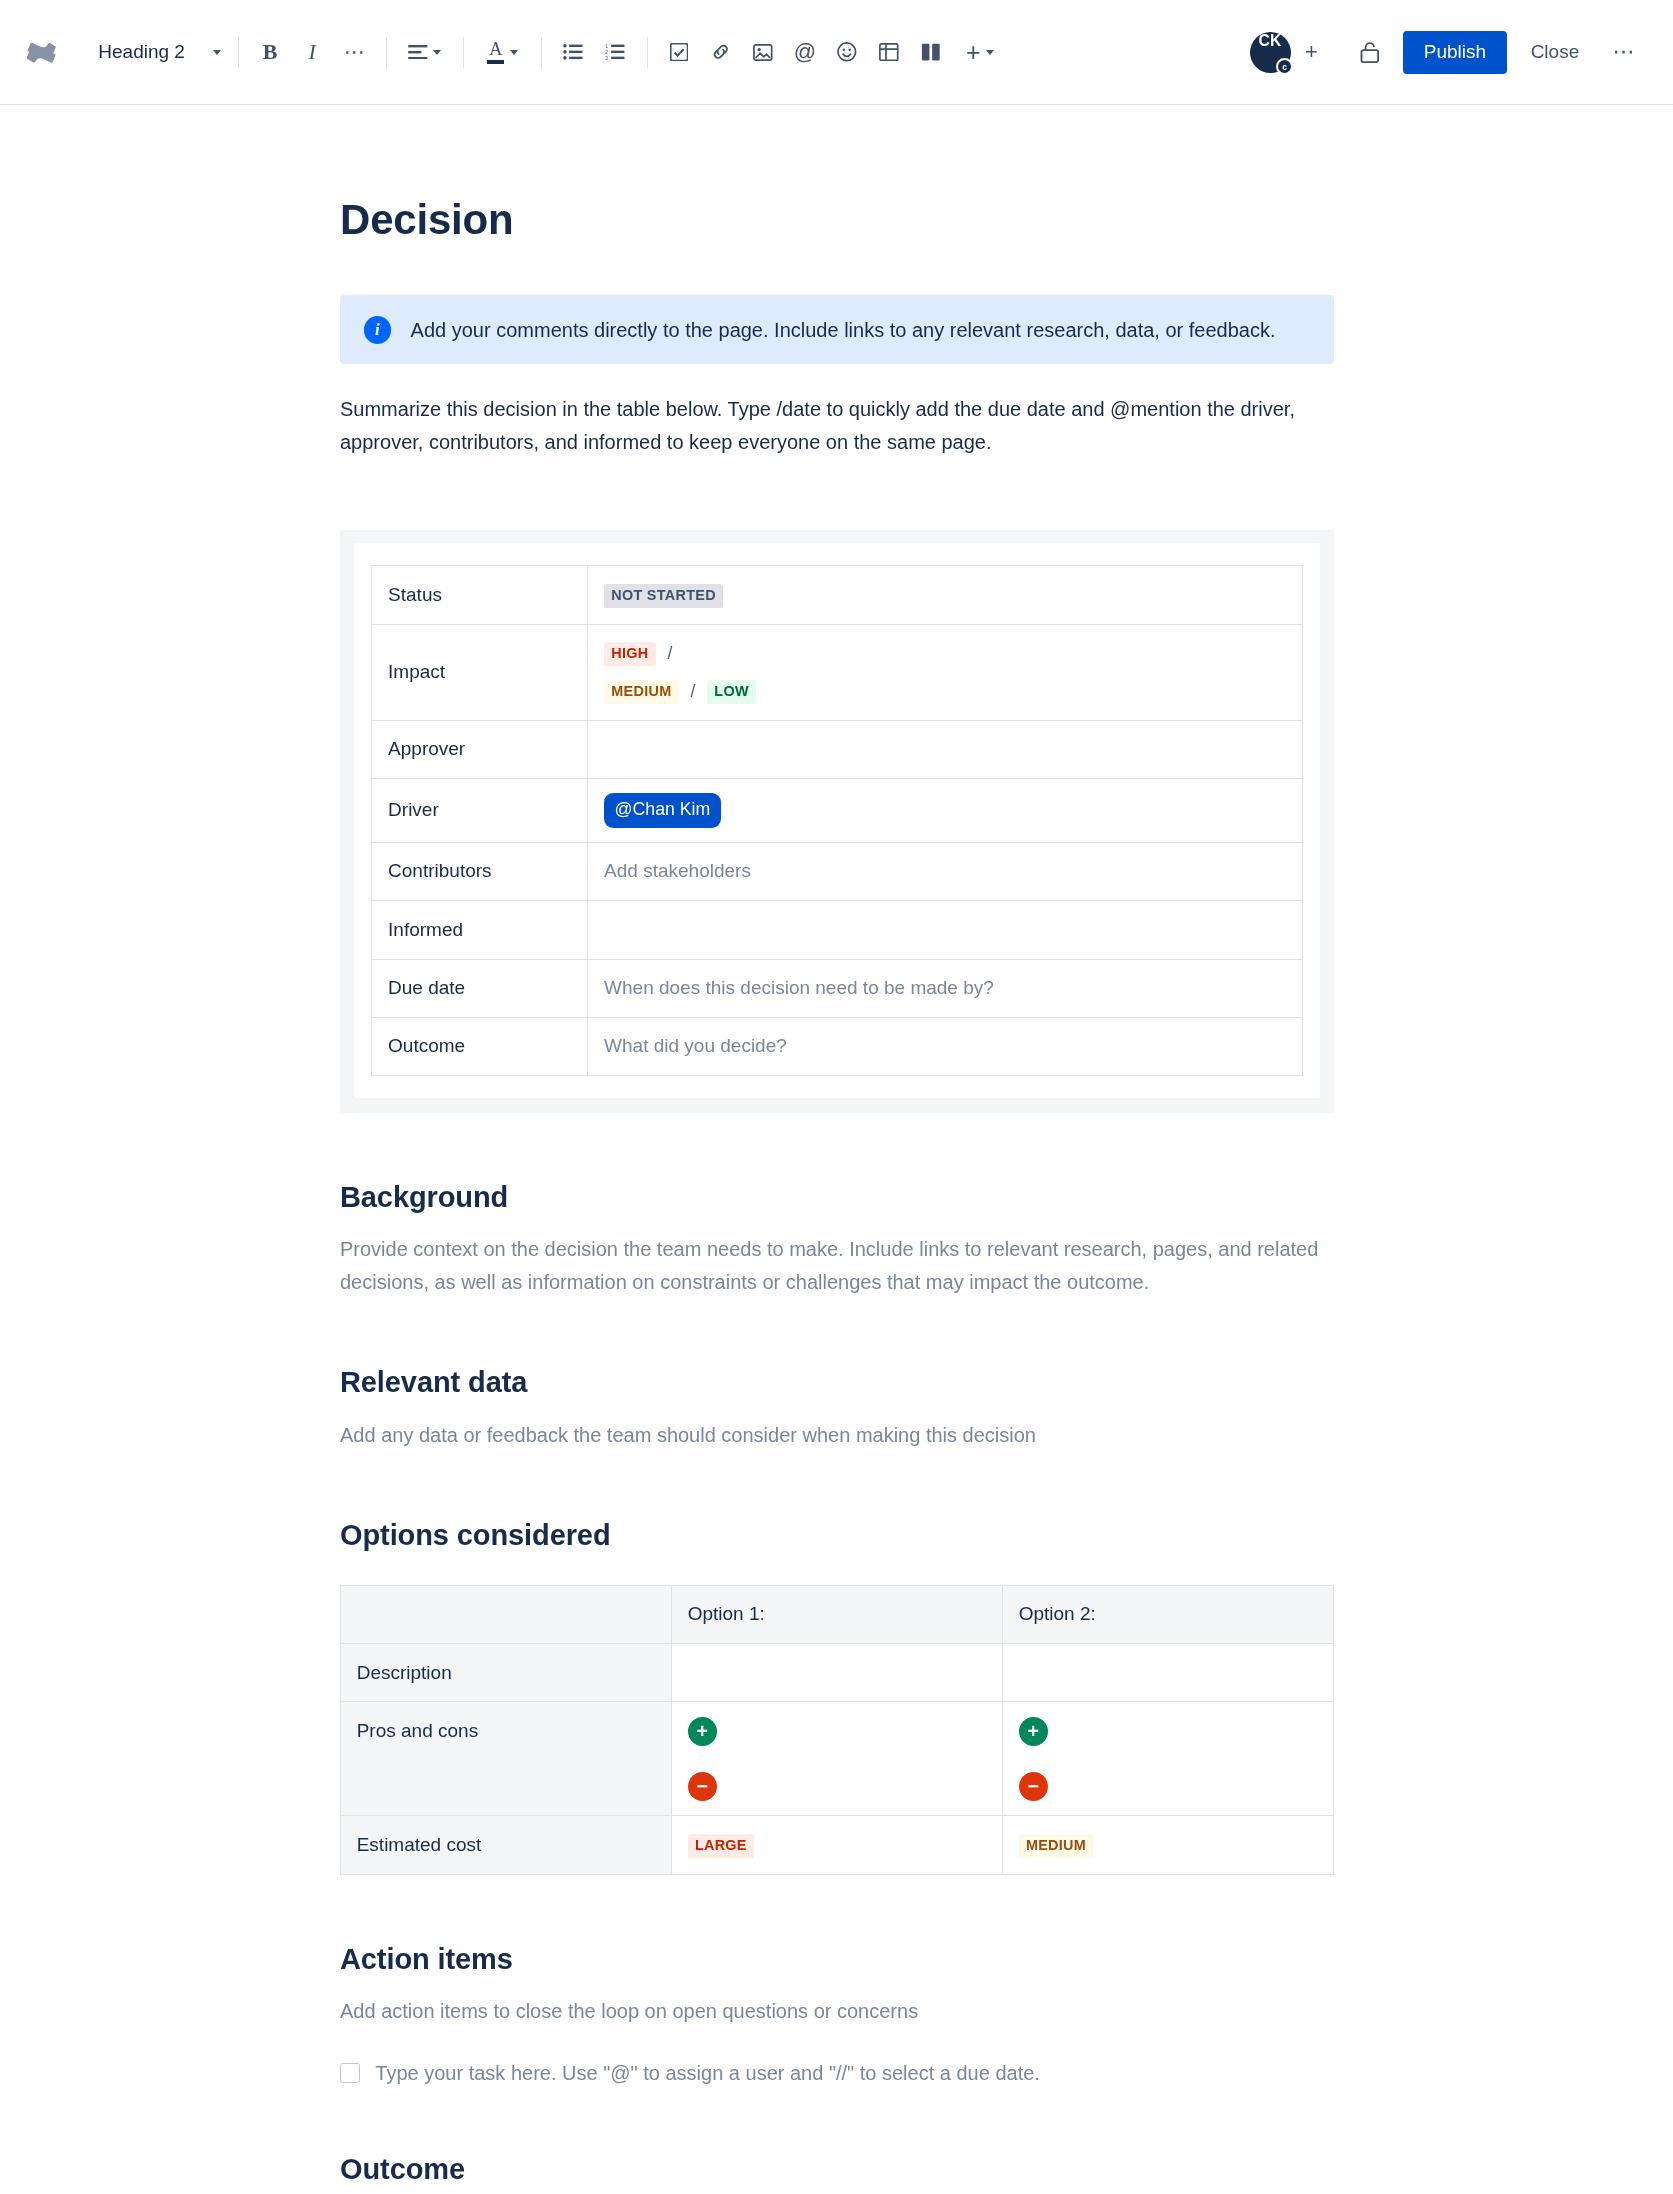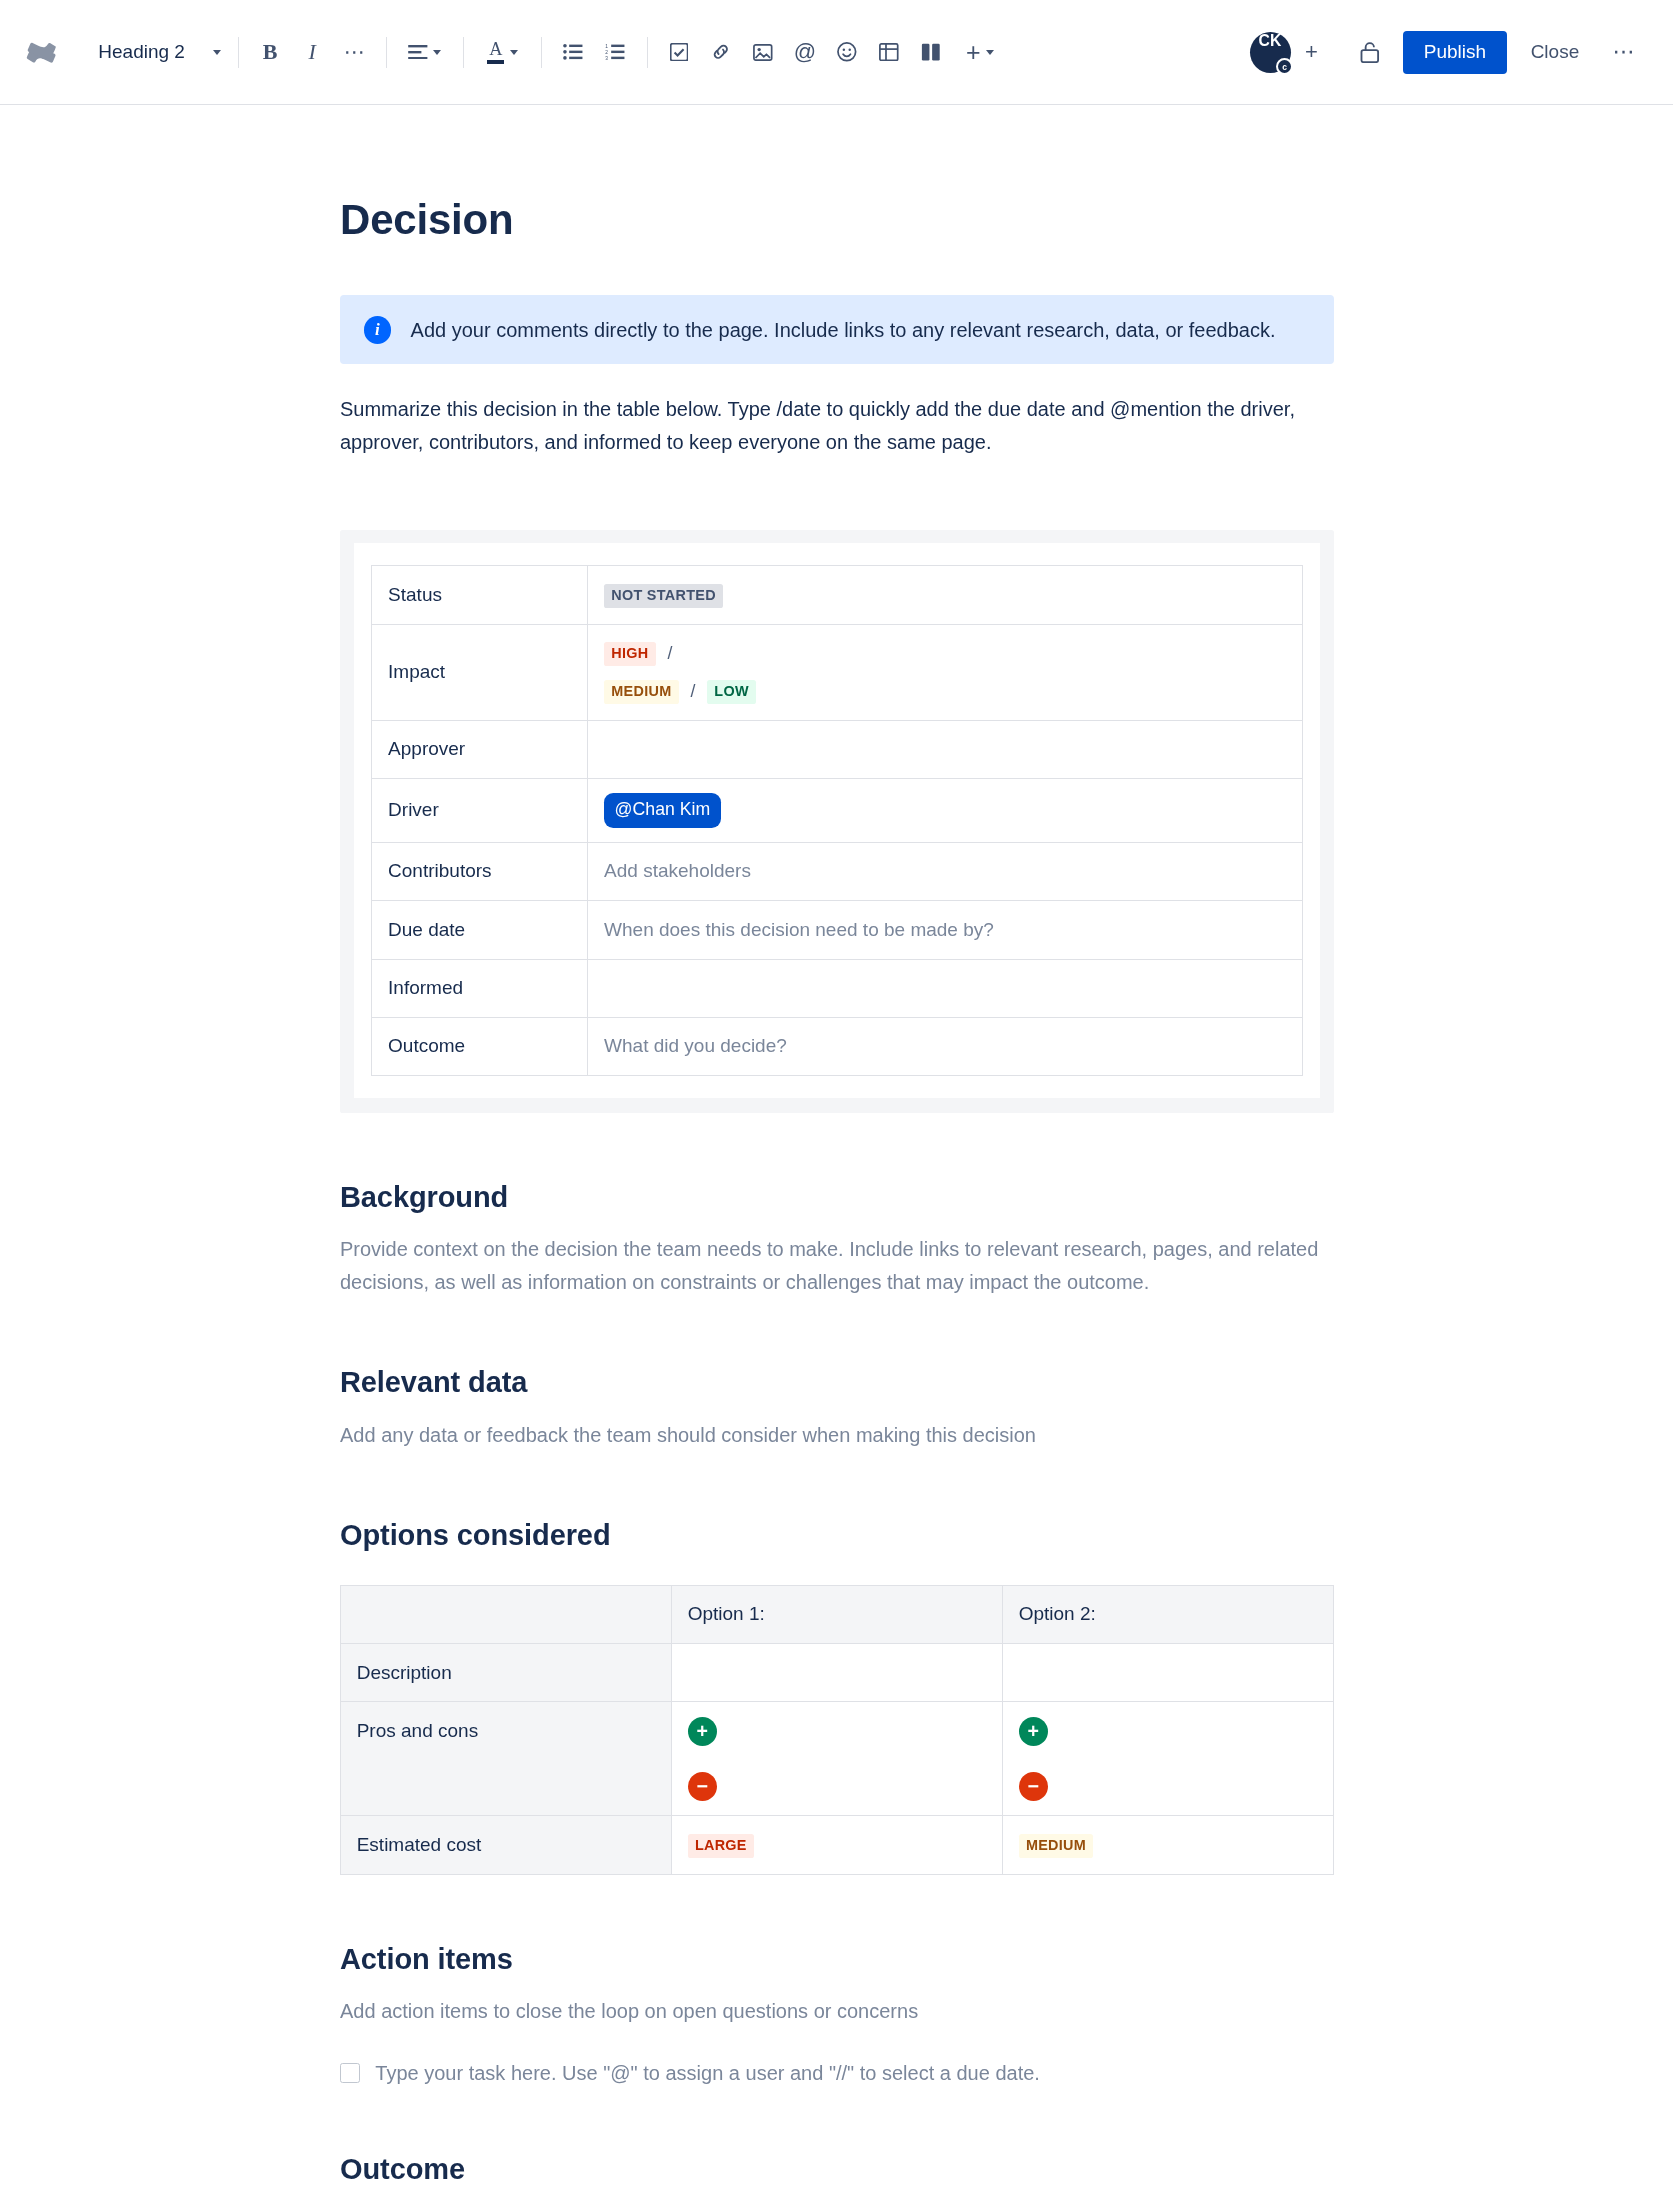--- a/index.html
+++ b/index.html
@@ -436,26 +436,26 @@
               <td class="key-cell">Driver</td>
               <td class="val-cell">
                 <span class="mention">@Chan Kim</span>
               </td>
             </tr>
             <tr>
               <td class="key-cell">Contributors</td>
               <td class="val-cell">Add stakeholders</td>
             </tr>
             <tr>
+              <td class="key-cell">Informed</td>
+              <td class="val-cell">&nbsp;</td>
+            </tr>
+            <tr>
               <td class="key-cell">Due date</td>
               <td class="val-cell">When does this decision need to be made by?</td>
-            </tr>
-            <tr>
-              <td class="key-cell">Informed</td>
-              <td class="val-cell">&nbsp;</td>
             </tr>
             <tr>
               <td class="key-cell">Outcome</td>
               <td class="val-cell">What did you decide?</td>
             </tr>
           </tbody>
         </table>
       </div>
     </div>
 

